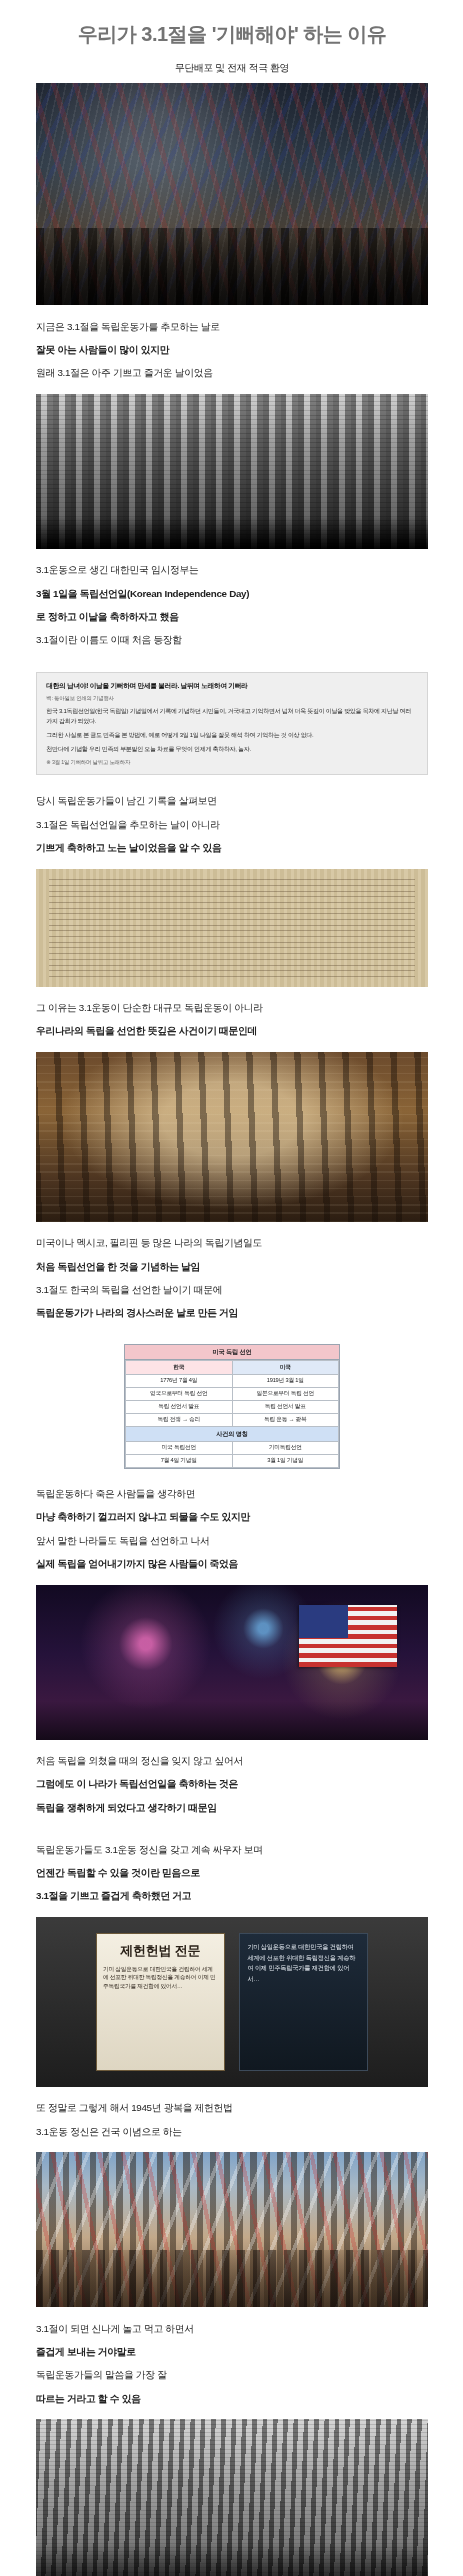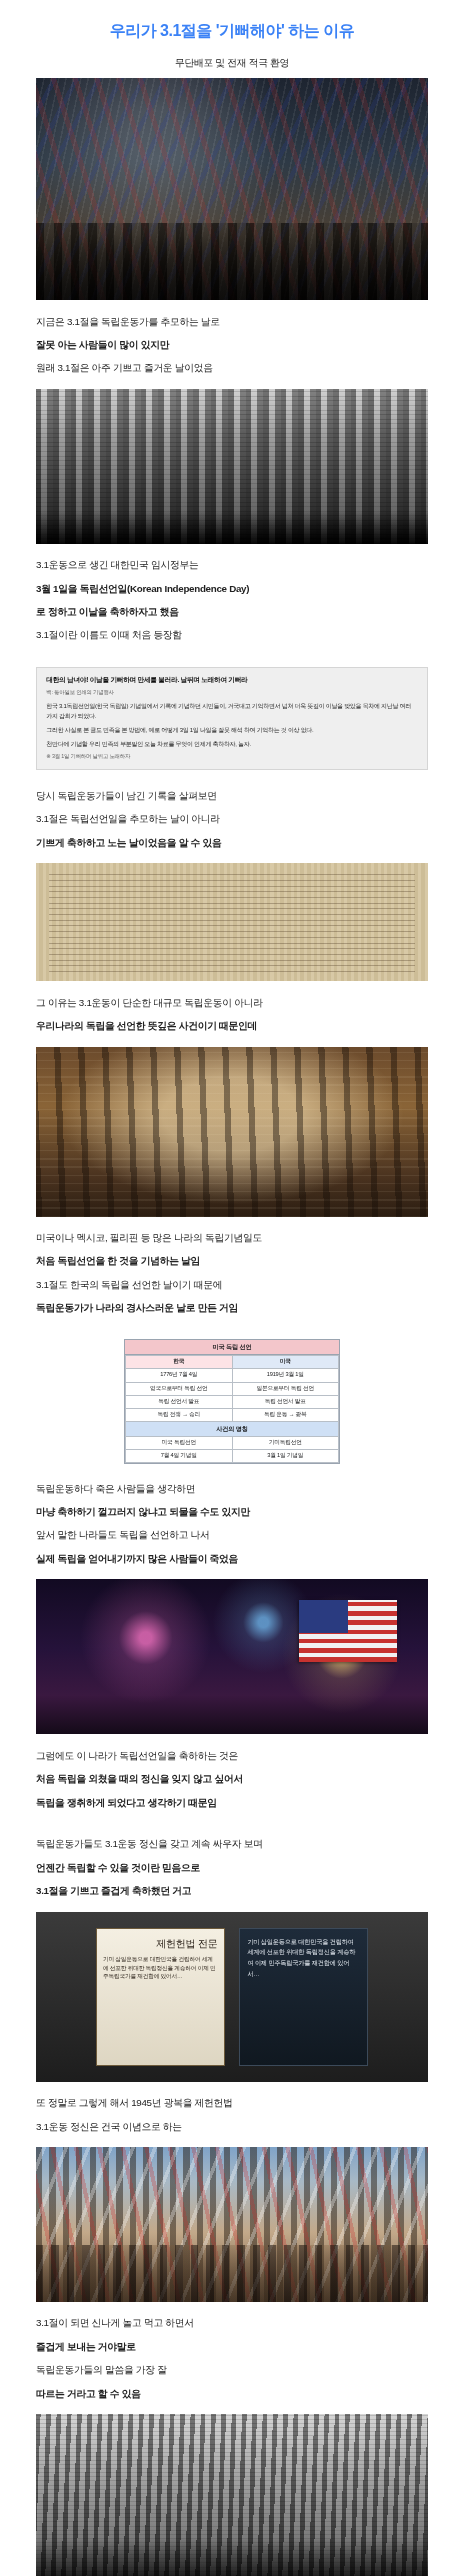--- a/index.html
+++ b/index.html
@@ -18,24 +18,24 @@
     width: 464px;
     min-height: 3916px;
     background: #ffffff;
     display: flex;
     flex-direction: column;
     align-items: center;
     padding-top: 17.5px;
     box-sizing: border-box;
   }
   .title {
-    font-size: 16px;
+    font-size: 20px;
     font-weight: bold;
     letter-spacing: -0.5px;
-    color: #3b82f6;
+    color: #737373;
     text-align: center;
     margin: 3.1px 0 13.4px 0;
     line-height: 1.3;
   }
   .caption {
     font-size: 9.8px;
     color: #222222;
     text-align: left;
     line-height: 1.55;
     letter-spacing: -0.3px;
@@ -195,23 +195,23 @@
     border: 1.5px solid #6d5a3a;
     box-sizing: border-box;
     padding: 7.2px 6.2px;
     color: #2a2118;
     font-size: 5.7px;
     line-height: 1.5;
     letter-spacing: -0.2px;
     overflow: hidden;
   }
   .panel-card .panel-title {
-    font-weight: normal;
-    font-size: 10px;
-    text-align: right;
+    font-weight: bold;
+    font-size: 13px;
+    text-align: center;
     margin-bottom: 4.1px;
   }
   .panel-dark {
     width: 129px;
     height: 138px;
     background: linear-gradient(180deg, #1e2b3a 0%, #101820 100%);
     border: 1px solid #3c4a5a;
     box-sizing: border-box;
     padding: 8.2px 7.2px;
     color: #e8eef5;
@@ -465,22 +465,22 @@
     <p class="caption">실제 독립을 얻어내기까지 많은 사람들이 죽었음</p>
   </div>
 
   <div class="media">
     <div class="photo photo-fireworks">
       <div class="flag-canton"></div>
     </div>
   </div>
 
   <div class="block">
+    <p class="caption">처음 독립을 외쳤을 때의 정신을 잊지 않고 싶어서</p>
     <p class="caption">그럼에도 이 나라가 독립선언일을 축하하는 것은</p>
-    <p class="caption">처음 독립을 외쳤을 때의 정신을 잊지 않고 싶어서</p>
     <p class="caption">독립을 쟁취하게 되었다고 생각하기 때문임</p>
   </div>
 
   <div class="block">
     <p class="caption">독립운동가들도 3.1운동 정신을 갖고 계속 싸우자 보며</p>
     <p class="caption">언젠간 독립할 수 있을 것이란 믿음으로</p>
     <p class="caption">3.1절을 기쁘고 즐겁게 축하했던 거고</p>
   </div>
 
   <div class="media">

